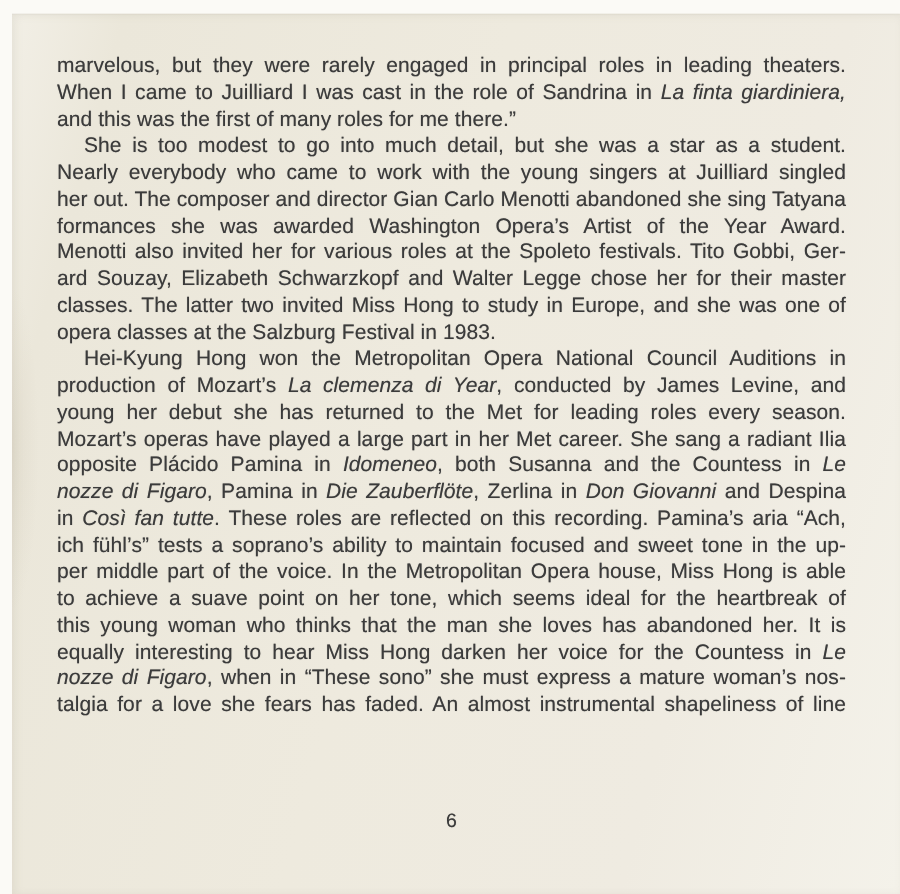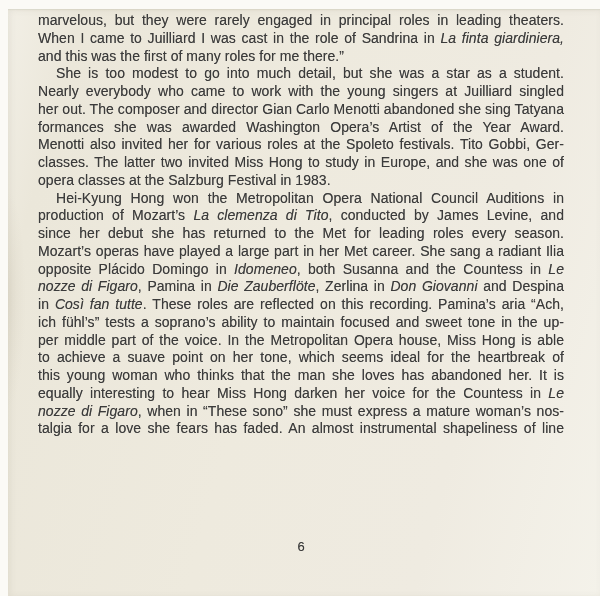--- a/index.html
+++ b/index.html
@@ -38,21 +38,21 @@
     top: 180px;
     width: 18px;
     height: 220px;
     background: radial-gradient(ellipse at left center,
       rgba(150,135,110,0.10), rgba(150,135,110,0) 70%);
     pointer-events: none;
   }
   .body-text {
     position: absolute;
     left: 30px;  
-    top: 3px;   
+    top: 26px;   
     width: 526px;
     font-size: 14px;
     line-height: 17.75px;
     color: var(--text-color, #3b3b3b);
     text-shadow: 0 0 0.5px rgba(59,59,59,0.55);
     letter-spacing: 0.05px;
   }
   .paragraph { margin: 0; }
   .line {
     text-align: justify;
@@ -96,29 +96,30 @@
           <div class="line"><span class="regular">marvelous, but they were rarely engaged in principal roles in leading theaters.</span></div>
           <div class="line"><span class="regular">When I came to Juilliard I was cast in the role of Sandrina in </span><span class="italic">La finta giardiniera,</span></div>
           <div class="line line-end"><span class="regular">and this was the first of many roles for me there.”</span></div>
         </div>
         <div class="paragraph">
           <div class="line indent"><span class="regular">She is too modest to go into much detail, but she was a star as a student.</span></div>
           <div class="line"><span class="regular">Nearly everybody who came to work with the young singers at Juilliard singled</span></div>
           <div class="line"><span class="regular">her out. The composer and director Gian Carlo Menotti abandoned she sing Tatyana</span></div>
           <div class="line"><span class="regular">formances she was awarded Washington Opera’s Artist of the Year Award.</span></div>
           <div class="line"><span class="regular">Menotti also invited her for various roles at the Spoleto festivals. Tito Gobbi, Ger-</span></div>
+          <div class="line"><span class="regular">ard Souzay, Elizabeth Schwarzkopf and Walter Legge chose her for their master</span></div>
           <div class="line"><span class="regular">classes. The latter two invited Miss Hong to study in Europe, and she was one of</span></div>
           <div class="line line-end"><span class="regular">opera classes at the Salzburg Festival in 1983.</span></div>
         </div>
         <div class="paragraph">
           <div class="line indent"><span class="regular">Hei-Kyung Hong won the Metropolitan Opera National Council Auditions in</span></div>
-          <div class="line"><span class="regular">production of Mozart’s </span><span class="italic">La clemenza di Tito</span><span class="regular">, conducted by James Levine, and</span></div>
-          <div class="line"><span class="regular">since her debut she has returned to the Met for leading roles every season.</span></div>
+          <div class="line"><span class="regular">production of Mozart’s </span><span class="italic">La clemenza di Year</span><span class="regular">, conducted by James Levine, and</span></div>
+          <div class="line"><span class="regular">young her debut she has returned to the Met for leading roles every season.</span></div>
           <div class="line"><span class="regular">Mozart’s operas have played a large part in her Met career. She sang a radiant Ilia</span></div>
-          <div class="line"><span class="regular">opposite Plácido Domingo in </span><span class="italic">Idomeneo</span><span class="regular">, both Susanna and the Countess in </span><span class="italic">Le</span></div>
+          <div class="line"><span class="regular">opposite Plácido Pamina in </span><span class="italic">Idomeneo</span><span class="regular">, both Susanna and the Countess in </span><span class="italic">Le</span></div>
           <div class="line"><span class="italic">nozze di Figaro</span><span class="regular">, Pamina in </span><span class="italic">Die Zauberflöte</span><span class="regular">, Zerlina in </span><span class="italic">Don Giovanni</span><span class="regular"> and Despina</span></div>
           <div class="line"><span class="regular">in </span><span class="italic">Così fan tutte</span><span class="regular">. These roles are reflected on this recording. Pamina’s aria “Ach,</span></div>
           <div class="line"><span class="regular">ich fühl’s” tests a soprano’s ability to maintain focused and sweet tone in the up-</span></div>
           <div class="line"><span class="regular">per middle part of the voice. In the Metropolitan Opera house, Miss Hong is able</span></div>
           <div class="line"><span class="regular">to achieve a suave point on her tone, which seems ideal for the heartbreak of</span></div>
           <div class="line"><span class="regular">this young woman who thinks that the man she loves has abandoned her. It is</span></div>
           <div class="line"><span class="regular">equally interesting to hear Miss Hong darken her voice for the Countess in </span><span class="italic">Le</span></div>
           <div class="line"><span class="italic">nozze di Figaro</span><span class="regular">, when in “These sono” she must express a mature woman’s nos-</span></div>
           <div class="line"><span class="regular">talgia for a love she fears has faded. An almost instrumental shapeliness of line</span></div>
         </div>

